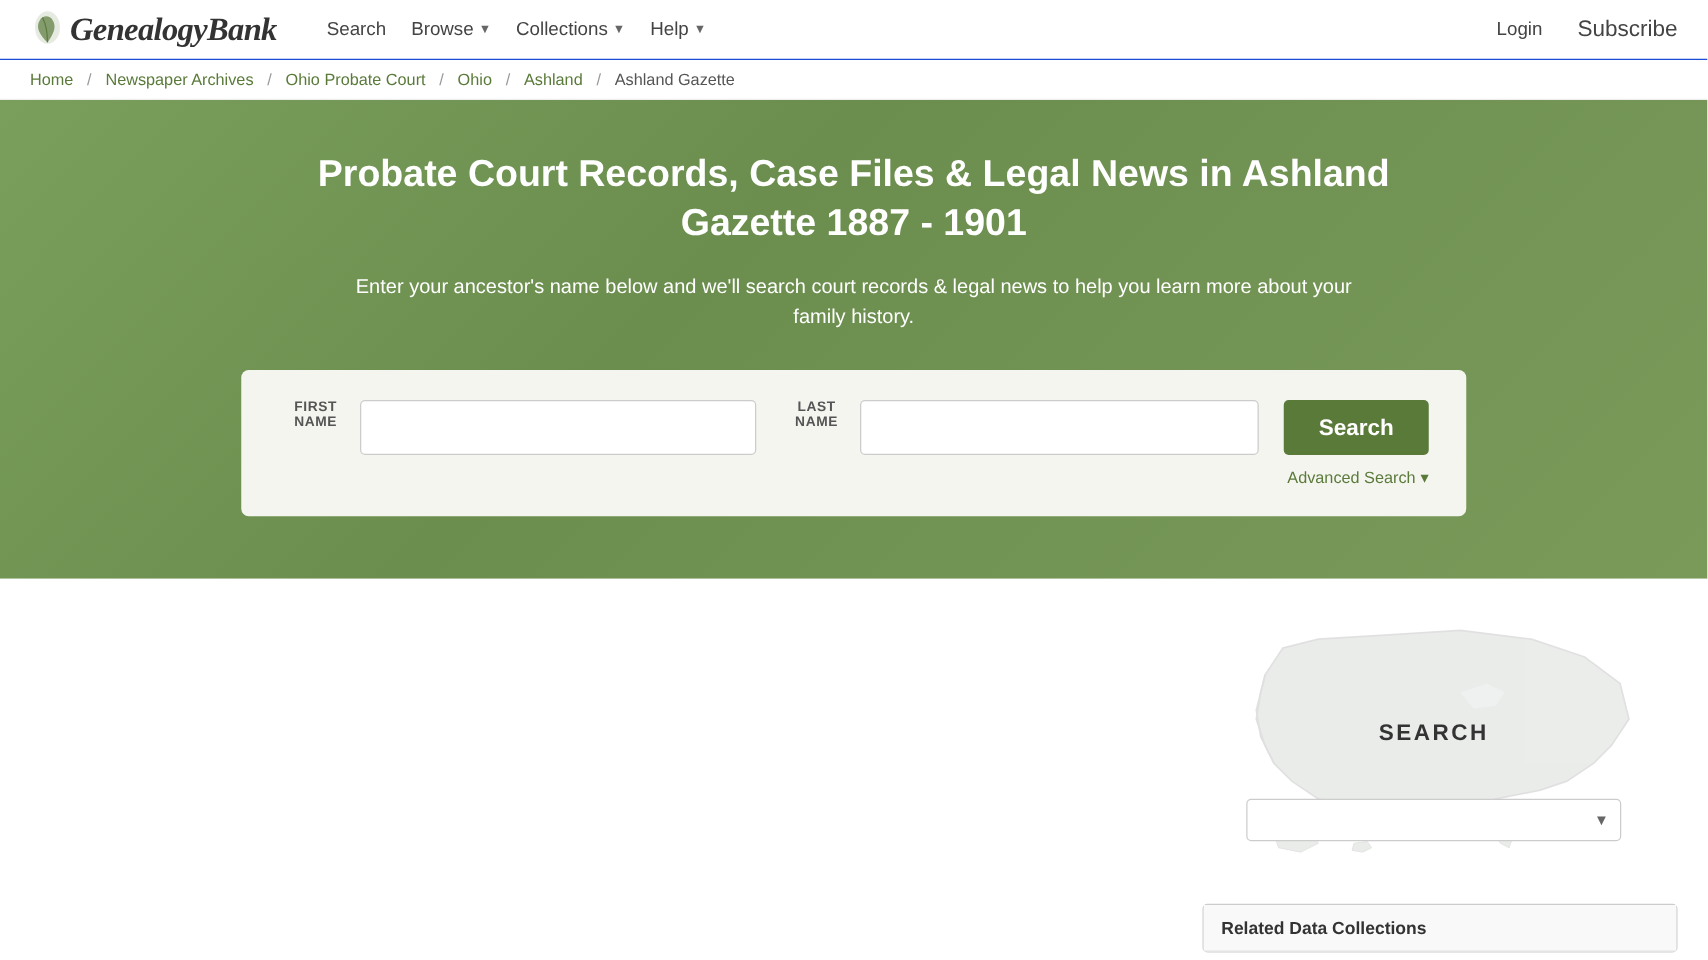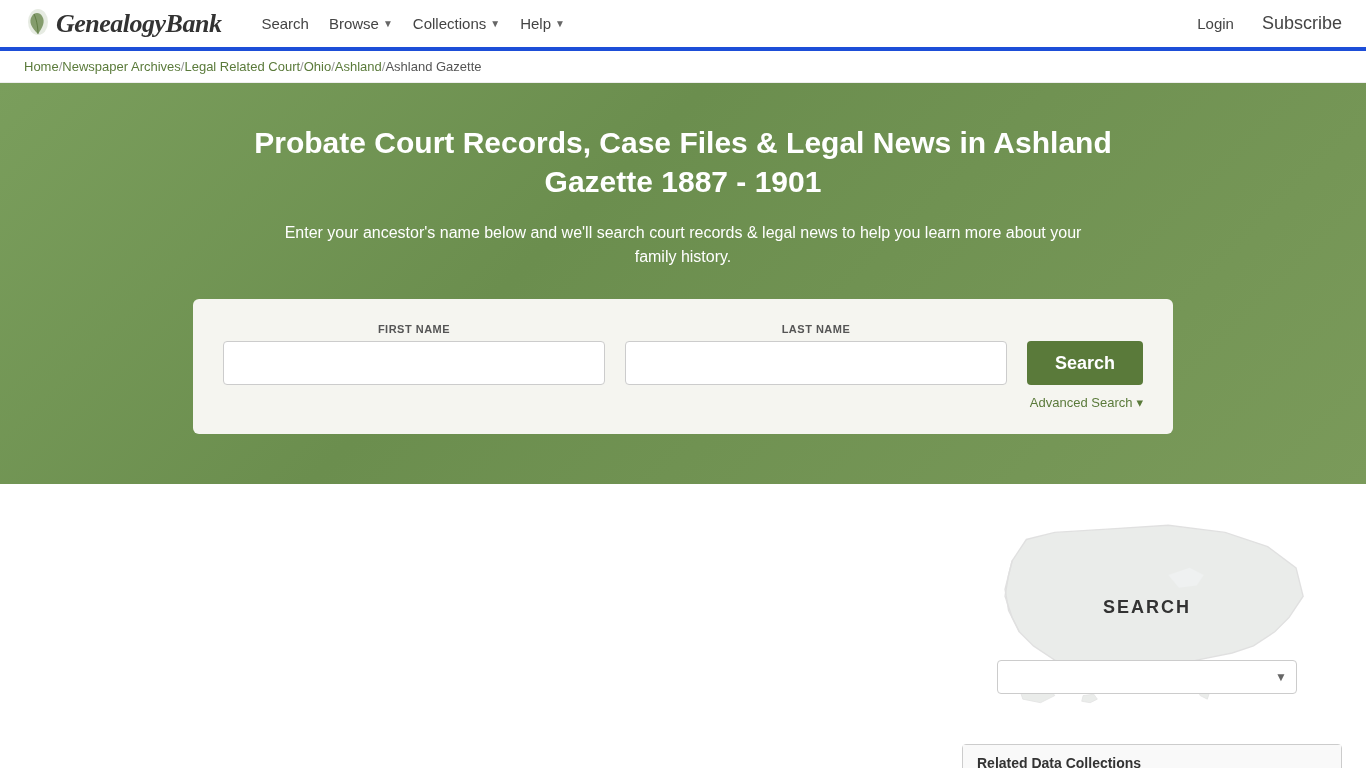--- a/index.html
+++ b/index.html
@@ -4,21 +4,21 @@
   <style>
     * { margin: 0; padding: 0; box-sizing: border-box; }
     body { font-family: Arial, sans-serif; font-size: 14px; color: #333; background: #fff; width: 1366px; min-height: 768px; }
 
     
     .header {
       display: flex;
       align-items: center;
       justify-content: space-between;
       padding: 8px 24px;
-      border-bottom: 4px solid #1d4ed8;
+      border-bottom: 1px solid #1d4ed8;
       background: #fff;
     }
     .logo-text {
       font-size: 26px;
       font-weight: bold;
       color: #333;
       font-style: italic;
       font-family: Georgia, serif;
       letter-spacing: -0.5px;
     }
@@ -59,21 +59,21 @@
     }
 
     
     .breadcrumb {
       padding: 8px 24px;
       background: #fff;
       font-size: 13px;
       color: #555;
       display: flex;
       align-items: center;
-      gap: 0;
+      gap: 11px;
       border-bottom: 1px solid #eee;
     }
     .breadcrumb a {
       color: #5a7a3a;
       text-decoration: none;
       cursor: pointer;
     }
     .breadcrumb-sep { color: #999; }
     .breadcrumb-current { color: #555; }
 
@@ -114,21 +114,20 @@
       flex-direction: column;
       gap: 0;
     }
     .search-fields-row {
       display: flex;
       align-items: flex-start;
       gap: 20px;
     }
     .field-group {
       display: flex;
-      flex-direction: column;
       gap: 6px;
     }
     .field-group-first { flex: 1; }
     .field-group-last { flex: 1; }
     .field-label {
       font-size: 11px;
       font-weight: bold;
       color: #555;
       text-transform: uppercase;
       letter-spacing: 0.5px;
@@ -303,21 +302,21 @@
     <a class="btn-login">Login</a>
     <a class="btn-subscribe">Subscribe</a>
   </div>
 </header>
 
 <nav class="breadcrumb">
   <a>Home</a>
   <span class="breadcrumb-sep">/</span>
   <a>Newspaper Archives</a>
   <span class="breadcrumb-sep">/</span>
-  <a>Legal Related Court</a>
+  <a>Ohio Probate Court</a>
   <span class="breadcrumb-sep">/</span>
   <a>Ohio</a>
   <span class="breadcrumb-sep">/</span>
   <a>Ashland</a>
   <span class="breadcrumb-sep">/</span>
   <span class="breadcrumb-current">Ashland Gazette</span>
 </nav>
 
 <section class="hero">
   <h1 class="hero-title">Probate Court Records, Case Files &amp; Legal News in Ashland Gazette 1887 - 1901</h1>

